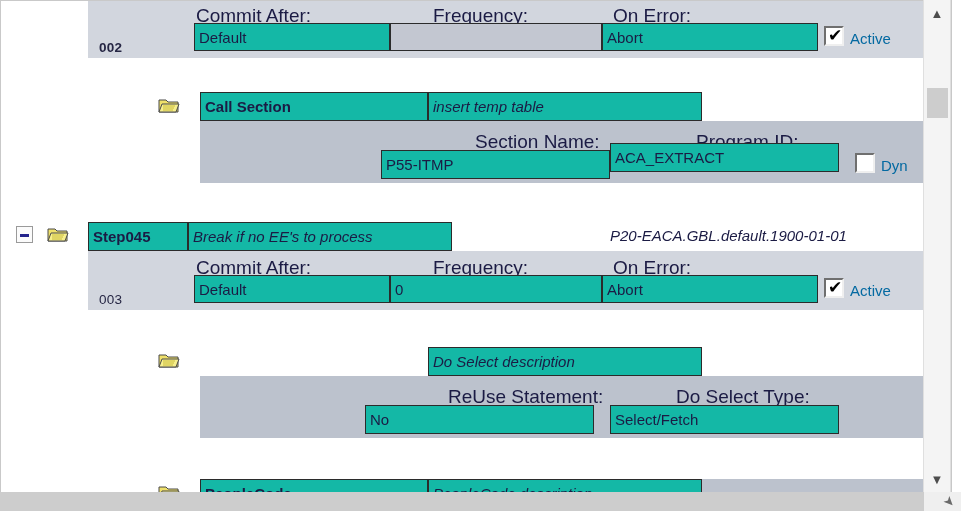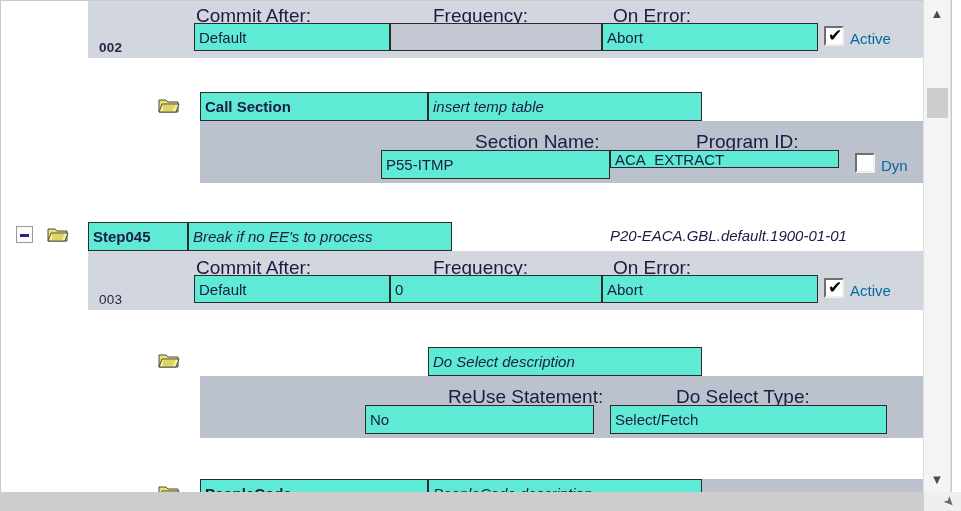--- a/index.html
+++ b/index.html
@@ -9,21 +9,21 @@
     -webkit-font-smoothing:none;
   }
   .screen{position:relative;width:961px;height:511px;overflow:hidden;background:#fff;}
 
   
   .canvas{position:absolute;left:0;top:0;width:925px;height:492px;overflow:hidden;background:#fff;}
   .band{position:absolute;background:#d2d6de;}
   .band.sub{background:#bcc2cd;}
 
   .fld{
-    position:absolute;box-sizing:border-box;background:#5eead4;
+    position:absolute;box-sizing:border-box;background:#14b8a6;
     border:1px solid #2b2b2b;
     font-size:15px;color:#1b1b44;line-height:1;
     padding:0 0 0 4px;display:flex;align-items:center;
     white-space:nowrap;overflow:hidden;
   }
   .fld.bold{font-weight:bold;}
   .fld.ital{font-style:italic;}
   .fld.gray{background:#c3c7d1;border-color:#2b2b2b;}
 
   .lbl{
@@ -110,21 +110,21 @@
 
     <div class="fld bold" style="left:200px;top:92px;width:228px;height:29px;">Call Section</div>
     <div class="fld ital" style="left:428px;top:92px;width:274px;height:29px;">insert temp table</div>
 
     <div class="band sub" style="left:200px;top:121px;width:725px;height:62px;"></div>
 
     <div class="lbl" style="left:475px;top:132px;">Section Name:</div>
     <div class="lbl" style="left:696px;top:132px;">Program ID:</div>
 
     <div class="fld" style="left:381px;top:150px;width:229px;height:29px;">P55-ITMP</div>
-    <div class="fld" style="left:610px;top:150px;width:229px;height:18px;">ACA_EXTRACT</div>
+    <div class="fld" style="left:610px;top:143px;width:229px;height:29px;">ACA_EXTRACT</div>
 
     <div class="cbx off" style="left:855px;top:153px;">
       
     </div>
     <div class="cbx-lbl" style="left:881px;top:157px;">Dyn</div>
 
     <div class="collapse" style="left:16px;top:226px;"></div>
 
     <svg class="folder" viewBox="0 0 22 17" style="left:47px;top:226px;">
       <path d="M1 3 H8 L10 5 H20 V15 H1 Z" fill="#efe06a" stroke="#4a4a4a" stroke-width="1"></path>
@@ -161,21 +161,21 @@
     </svg>
 
     <div class="fld ital" style="left:428px;top:347px;width:274px;height:29px;">Do Select description</div>
 
     <div class="band sub" style="left:200px;top:376px;width:725px;height:62px;"></div>
 
     <div class="lbl" style="left:448px;top:387px;">ReUse Statement:</div>
     <div class="lbl" style="left:676px;top:387px;">Do Select Type:</div>
 
     <div class="fld" style="left:365px;top:405px;width:229px;height:29px;">No</div>
-    <div class="fld" style="left:610px;top:405px;width:277px;height:29px;">Select/Fetch</div>
+    <div class="fld" style="left:610px;top:405px;width:229px;height:29px;">Select/Fetch</div>
 
     <svg class="folder" viewBox="0 0 22 17" style="left:158px;top:484px;">
       <path d="M1 3 H8 L10 5 H20 V15 H1 Z" fill="#efe06a" stroke="#4a4a4a" stroke-width="1"></path>
       <path d="M4 7 H21 L18 15 H1 Z" fill="#f7ef8d" stroke="#4a4a4a" stroke-width="1"></path>
       <path d="M5 9 H17 M5 11 H16 M5 13 H15" stroke="#c9bb3a" stroke-width="1"></path>
     </svg>
 
     <div class="fld bold" style="left:200px;top:479px;width:228px;height:29px;">PeopleCode</div>
     <div class="fld ital" style="left:428px;top:479px;width:274px;height:29px;">PeopleCode description</div>
     <div class="band sub" style="left:702px;top:479px;width:223px;height:29px;"></div>

